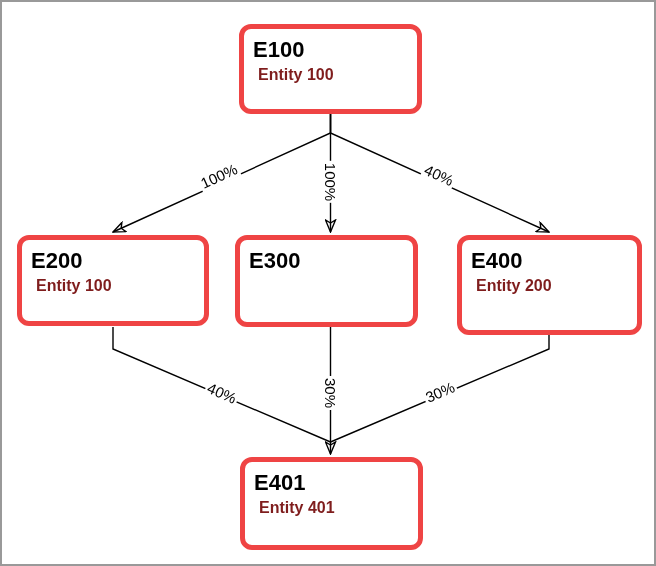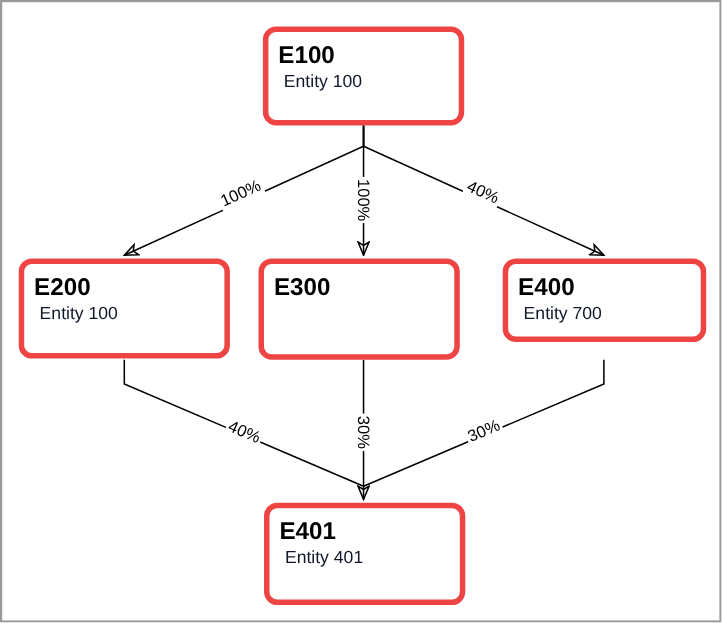--- a/index.html
+++ b/index.html
@@ -39,25 +39,26 @@
   }
   .node-title {
     font-size: 22px;
     font-weight: bold;
     color: #000000;
     line-height: 26px;
     white-space: nowrap;
   }
   .node-subtitle {
     font-size: 16px;
-    color: #0f172a;
+    color: #7f1d1d;
     line-height: 20px;
     margin-top: 2px;
     padding-left: 5px;
     white-space: nowrap;
+    font-weight: bold;
   }
   .edge-label {
     position: absolute;
     font-size: 15px;
     color: #000000;
     background: #ffffff;
     padding: 0 2px;
     white-space: nowrap;
     line-height: 17px;
   }
@@ -88,23 +89,23 @@
 
   <div class="node" style="left:15px; top:233px; width:192px; height:91px;">
     <div class="node-title">E200</div>
     <div class="node-subtitle">Entity 100</div>
   </div>
 
   <div class="node" style="left:233px; top:233px; width:183px; height:92px;">
     <div class="node-title">E300</div>
   </div>
 
-  <div class="node" style="left:455px; top:233px; width:185px; height:76px;border-radius:12px;">
+  <div class="node" style="left:455px; top:233px; width:185px; height:100px;border-radius:12px;">
     <div class="node-title">E400</div>
-    <div class="node-subtitle">Entity 700</div>
+    <div class="node-subtitle">Entity 200</div>
   </div>
 
   <div class="node" style="left:238px; top:455px; width:183px; height:93px;">
     <div class="node-title">E401</div>
     <div class="node-subtitle">Entity 401</div>
   </div>
 
   <div class="edge-label" style="left:217px; top:174px; transform:translate(-50%,-50%) rotate(-24.5deg);">100%</div>
 
   <div class="edge-label" style="left:328px; top:180px; transform:translate(-50%,-50%) rotate(90deg);">100%</div>

